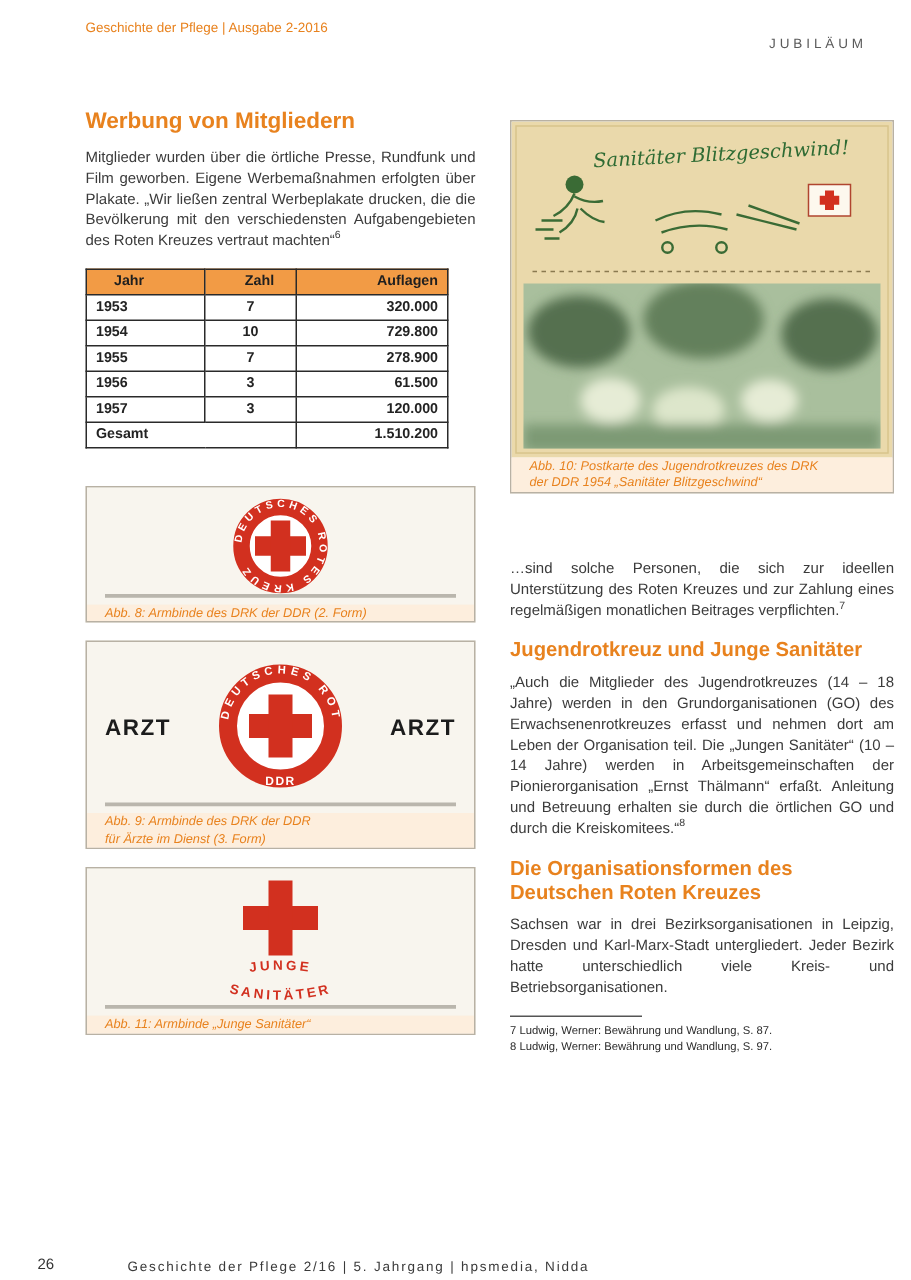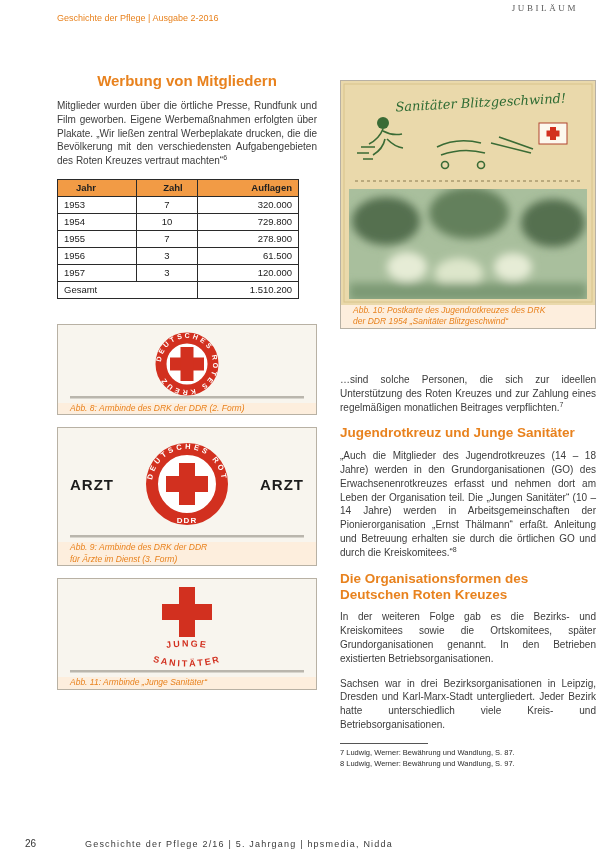--- a/index.html
+++ b/index.html
@@ -2,32 +2,32 @@
 <html><head>
 <meta charset="utf-8">
 <style>
   html,body { margin:0; padding:0; }
   body {
     width:607px; height:853px; position:relative; overflow:hidden;
     background:#ffffff; color:#3b3b3b;
     font-family:"Liberation Sans", sans-serif;
   }
   .hdr-left { position:absolute; left:57px; top:13px; font-size:9px; color:#e8821e; }
-  .hdr-right { position:absolute; right:29px; top:3px; font-size:9px; letter-spacing:2.6px; color:#5a5a5a;font-family:Liberation Serif, serif; }
+  .hdr-right { position:absolute; right:29px; top:24px; font-size:9px; letter-spacing:2.6px; color:#5a5a5a; }
 
   .col-left  { position:absolute; left:57px;  top:70px; width:260px; }
   .col-right { position:absolute; left:340px; top:80px; width:256px; }
 
-  h1 { font-size:15px; color:#e8821e; margin:2px 0 10px; font-weight:bold;text-align:center; }
+  h1 { font-size:15px; color:#e8821e; margin:2px 0 10px; font-weight:bold; }
   h2 { font-size:13.5px; color:#e8821e; margin:0 0 8px; font-weight:bold; line-height:1.18; }
   p.body { font-size:10px; line-height:1.38; text-align:justify; margin:0 0 11px; }
   sup.fnref { font-size:7px; line-height:0; }
 
   table.stats { border-collapse:collapse; font-size:9.5px; margin:4px 0 25px; color:#222; }
-  table.stats th, table.stats td { border:1px solid #2a2a2a; padding:2.5px 6px; }
+  table.stats th, table.stats td { border:1px solid #2a2a2a; padding:2.5px 6px;font-weight:bold; }
   table.stats th { background:#f29b45; color:#1f1f1f; font-weight:bold;padding-left:18px; }
   .c1 { width:54px; text-align:left; }
   .c2 { width:36px; text-align:center; }
   .c3 { width:76px; text-align:right; }
   td.total-label { text-align:left; }
 
   figure.fig { border:1px solid #b8b1a4; margin:0 0 12px; padding:0; background:#f7f4ec; }
   figure.fig svg { display:block; }
   figcaption.cap {
     background:#fdeedd; color:#e8821e; font-style:italic;
@@ -208,21 +208,20 @@
   </figure>
 
   <div style="height:32px"></div>
 
   <p class="body"><span>…sind solche Personen, die sich zur ideellen Unterstützung des Roten Kreuzes und zur Zahlung eines regelmäßigen monatlichen Beitrages verpflichten.</span><sup class="fnref">7</sup></p>
 
   <h2>Jugendrotkreuz und Junge Sanitäter</h2>
   <p class="body"><span>„Auch die Mitglieder des Jugendrotkreuzes (14 – 18 Jahre) werden in den Grundorganisationen (GO) des Erwachsenenrotkreuzes erfasst und nehmen dort am Leben der Organisation teil. Die „Jungen Sanitäter“ (10 – 14 Jahre) werden in Arbeitsgemeinschaften der Pionierorganisation „Ernst Thälmann“ erfaßt. Anleitung und Betreuung erhalten sie durch die örtlichen GO und durch die Kreiskomitees.“</span><sup class="fnref">8</sup></p>
 
   <h2>Die Organisationsformen des Deutschen Roten Kreuzes</h2>
-  <p class="body">In der weiteren Folge gab es die Bezirks- und Kreiskomitees sowie die Ortskomitees, später Grundorganisationen genannt. In den Betrieben existierten Betriebsorganisationen.</p>
   <p class="body">Sachsen war in drei Bezirksorganisationen in Leipzig, Dresden und Karl-Marx-Stadt untergliedert. Jeder Bezirk hatte unterschiedlich viele Kreis- und Betriebsorganisationen.</p>
 
   <div class="footnotes fn-right">
     <hr class="fn-rule">
     <p>7 Ludwig, Werner: Bewährung und Wandlung, S. 87.</p>
     <p>8 Ludwig, Werner: Bewährung und Wandlung, S. 97.</p>
   </div>
 </div>
 
 <div class="pg-num">26</div>

